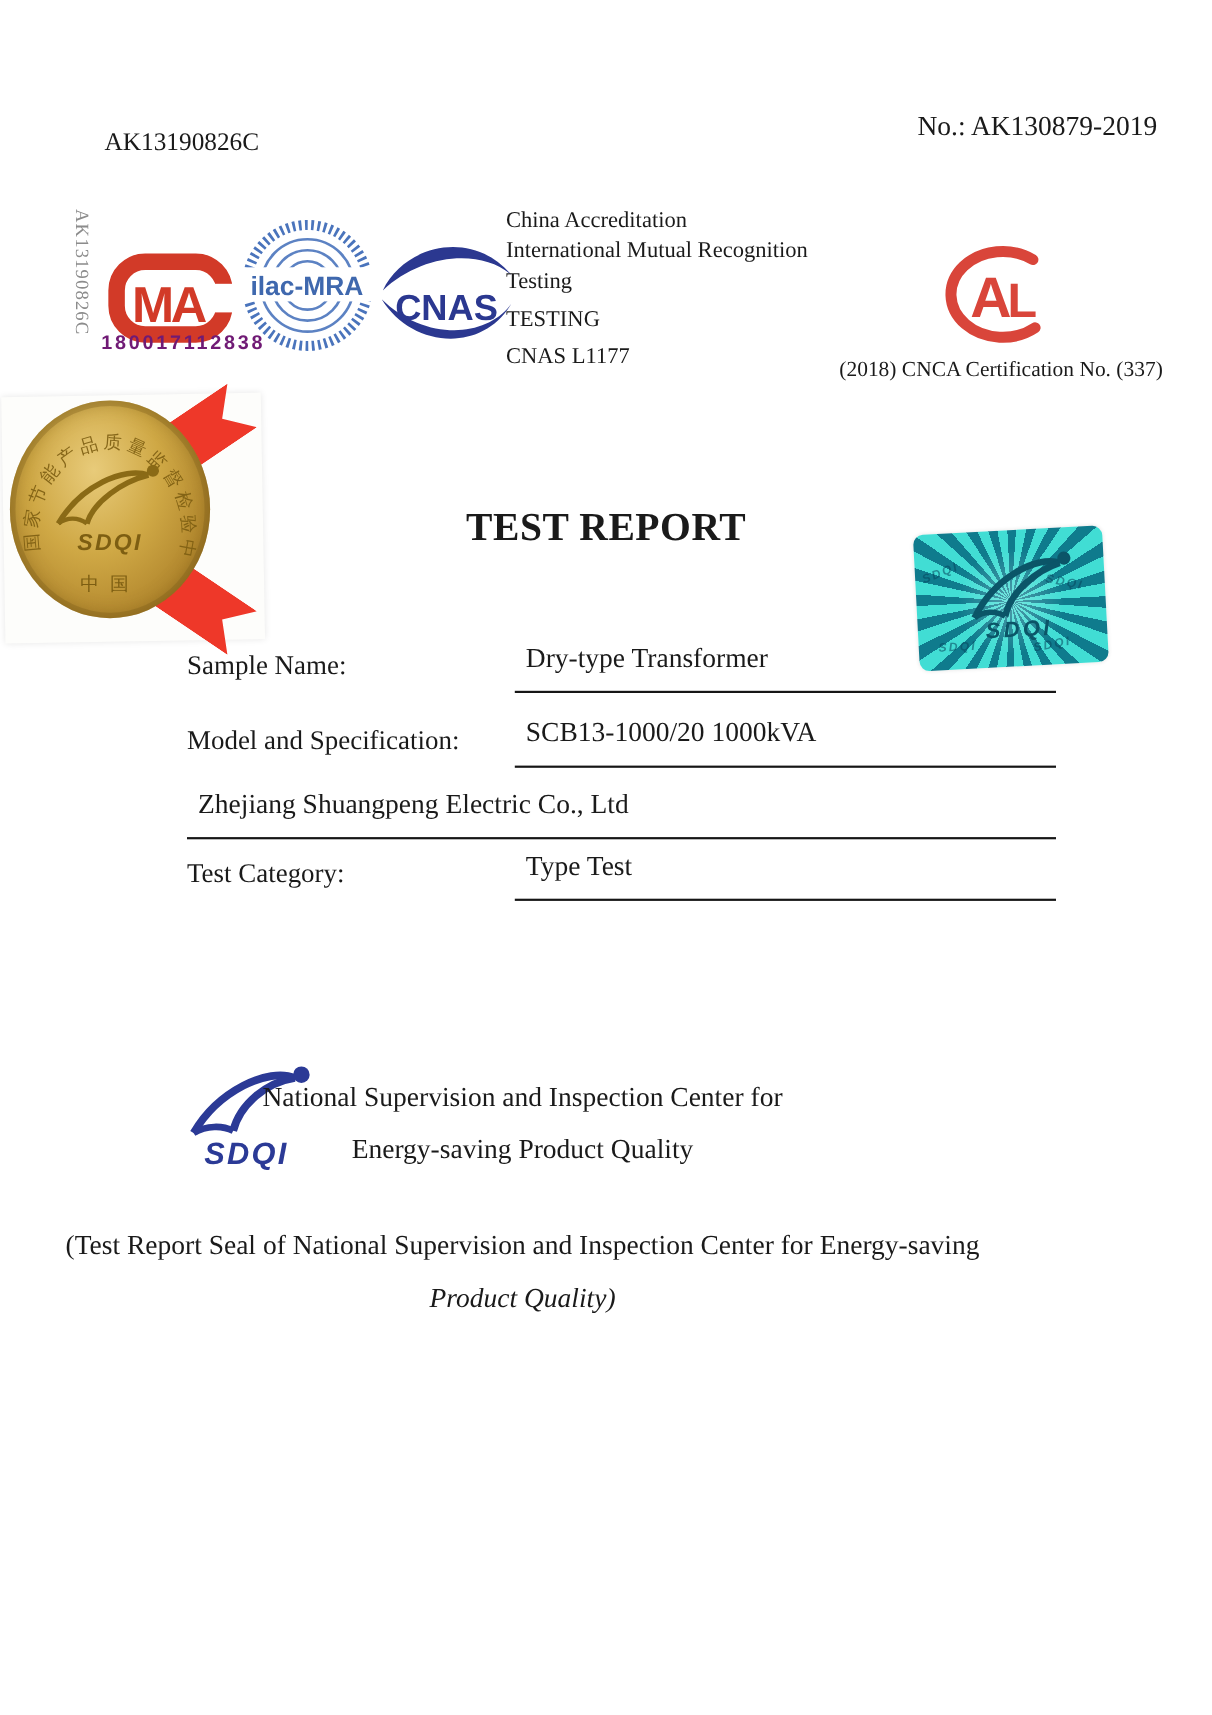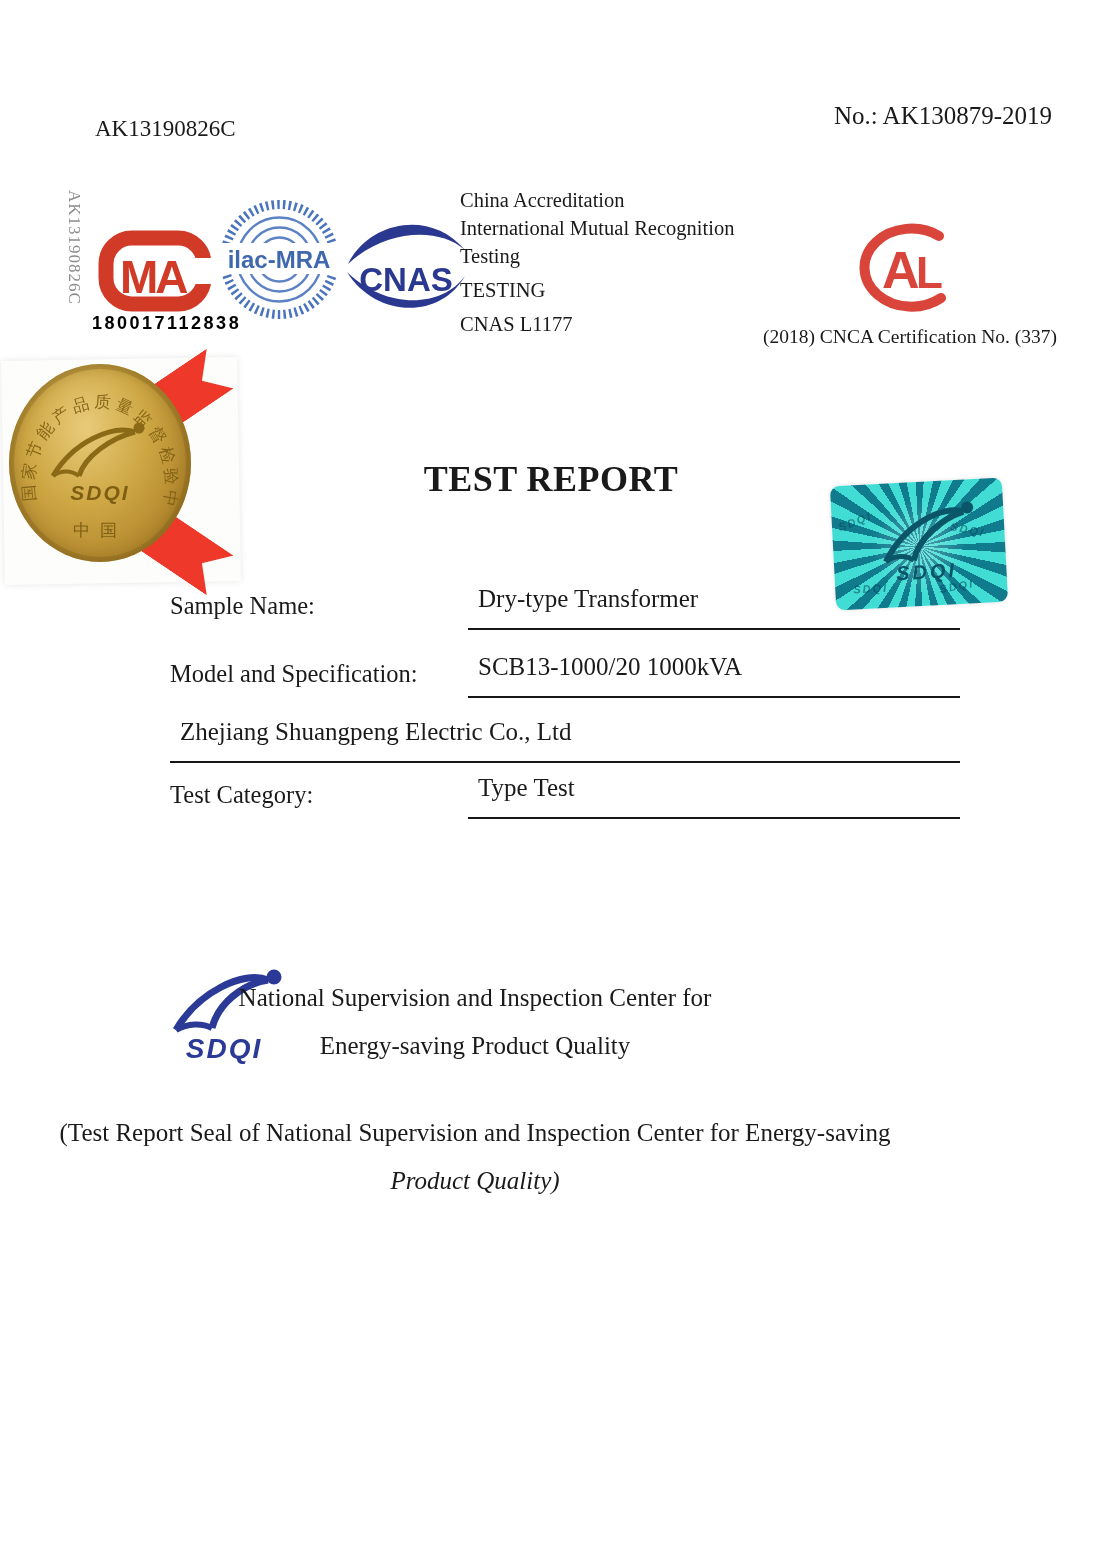--- a/index.html
+++ b/index.html
@@ -9,22 +9,22 @@
     font-family:"Liberation Serif", serif; color:#1a1a1a;
   }
   .abs{position:absolute;}
   
   .report-no{top:76px; left:834px; font-size:25px;margin-top:26px;}
   .report-code{top:116px; left:95px; font-size:23px;}
   
   .cma-side-code{left:64px; top:190px; height:158px; writing-mode:vertical-rl;
     font-size:17px; color:#8c8c8c; letter-spacing:1px;}
   .cma-logo{left:94px; top:226px;}
-  .cma-number{left:92px; top:313px; font-family:"Liberation Sans",sans-serif;
-    font-weight:bold; font-size:18px; color:#000000; letter-spacing:2.5px;text-align:center;}
+  .cma-number{left:92px; top:301px; font-family:"Liberation Sans",sans-serif;
+    font-weight:bold; font-size:18px; color:#701a75; letter-spacing:2.5px;text-align:center;}
   .ilac-logo{left:216px; top:196px;}
   .cnas-logo{left:342px; top:214px;}
   .accred-lines{left:460px; top:186px; font-size:20.5px; line-height:28px;}
   .accred-lines div{white-space:nowrap;}
   .accred-lines div:nth-child(4), .accred-lines div:nth-child(5){margin-top:6px;}
   .cal-logo{left:850px; top:220px;}
   .cnca-note{left:763px; top:326px; font-size:19.5px;}
   
   .medal{left:3px; top:356px; width:240px; height:232px;}
   .medal-backing{position:absolute; left:0; top:3px; width:236px; height:224px;

